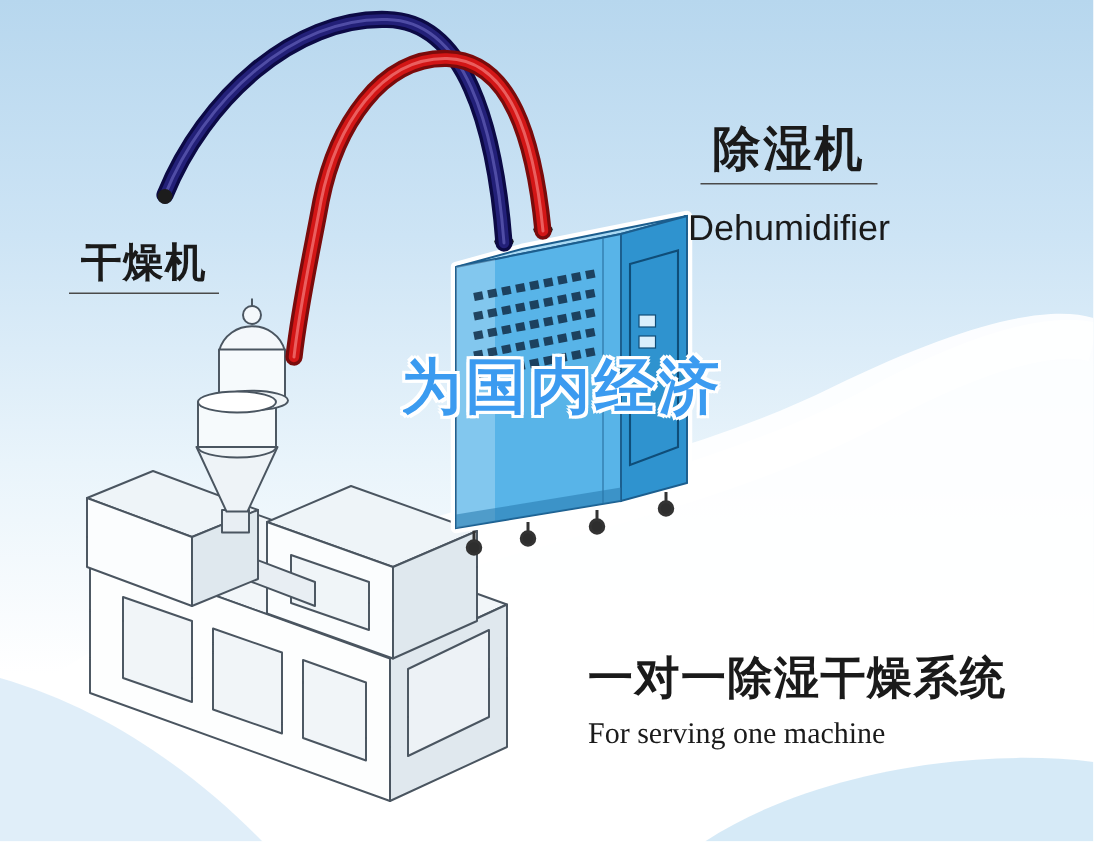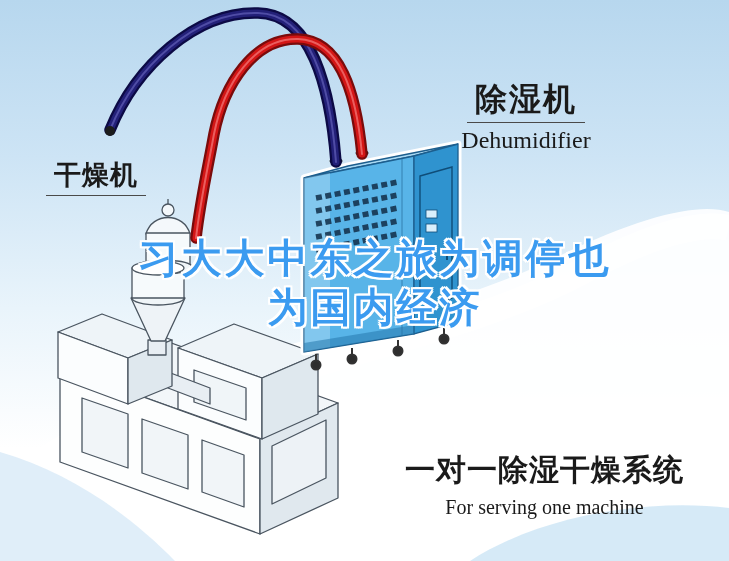--- a/index.html
+++ b/index.html
@@ -4,34 +4,34 @@
 <style>
   html,body{margin:0;padding:0;background:#fff;}
   .stage{
     position:relative;width:729px;height:561px;overflow:hidden;
     background:linear-gradient(180deg,#b7d7ee 0%,#cde4f5 28%,#e9f4fb 55%,#ffffff 80%);
     font-family:"Liberation Sans",sans-serif;color:#1a1a1a;
   }
   svg.illustration{position:absolute;left:0;top:0;}
   .label-block{position:absolute;text-align:center;line-height:1.15;}
   .label-cn{display:inline-block;font-weight:bold;border-bottom:1px solid #4a4a4a;padding:0 8px 4px;}
-  .label-en{font-family:Liberation Serif, serif;margin-top:4px;}
+  .label-en{font-family:Liberation Sans, sans-serif;margin-top:16px;}
   #dehu-label{left:446px;top:81px;width:160px;}
   #dehu-label .label-cn{font-size:32px;letter-spacing:2px;}
   #dehu-label .label-en{font-size:24px;}
   #hopper-label{left:36px;top:160px;width:120px;}
   #hopper-label .label-cn{font-size:27px;letter-spacing:1px;text-align:right;}
   #hopper-label .label-en{font-size:22px;}
   .watermark{
     position:absolute;left:85px;top:234px;width:580px;text-align:center;
     font-weight:bold;font-size:40px;letter-spacing:3px;line-height:1.22;color:#3b9bf0;
     text-shadow:-2px -2px 0 #fff,2px -2px 0 #fff,-2px 2px 0 #fff,2px 2px 0 #fff,
                  0 -2px 0 #fff,0 2px 0 #fff,-2px 0 0 #fff,2px 0 0 #fff;
   }
-  .caption{position:absolute;left:392px;top:450px;width:305px;text-align:center;}
+  .caption{position:absolute;left:392px;top:432px;width:305px;}
   .caption-cn{font-weight:bold;font-size:30px;letter-spacing:1px;}
   .caption-en{font-family:Liberation Serif, serif;font-size:20px;margin-top:5px;}
 </style>
 </head>
 <body>
 
 <div class="stage">
 
   <svg class="illustration" width="729" height="561" viewBox="0 0 729 561">
 
@@ -124,21 +124,20 @@
   <div id="dehu-label" class="label-block">
     <span class="label-cn">除湿机</span>
     <div class="label-en">Dehumidifier</div>
   </div>
 
   <div id="hopper-label" class="label-block">
     <span class="label-cn">干燥机</span>
   </div>
 
   <div class="watermark">
-    <div>习大大中东之旅为调停也</div>
     <div>为国内经济</div>
   </div>
 
   <div class="caption">
     <div class="caption-cn">一对一除湿干燥系统</div>
     <div class="caption-en">For serving one machine</div>
   </div>
 
 </div>
 

